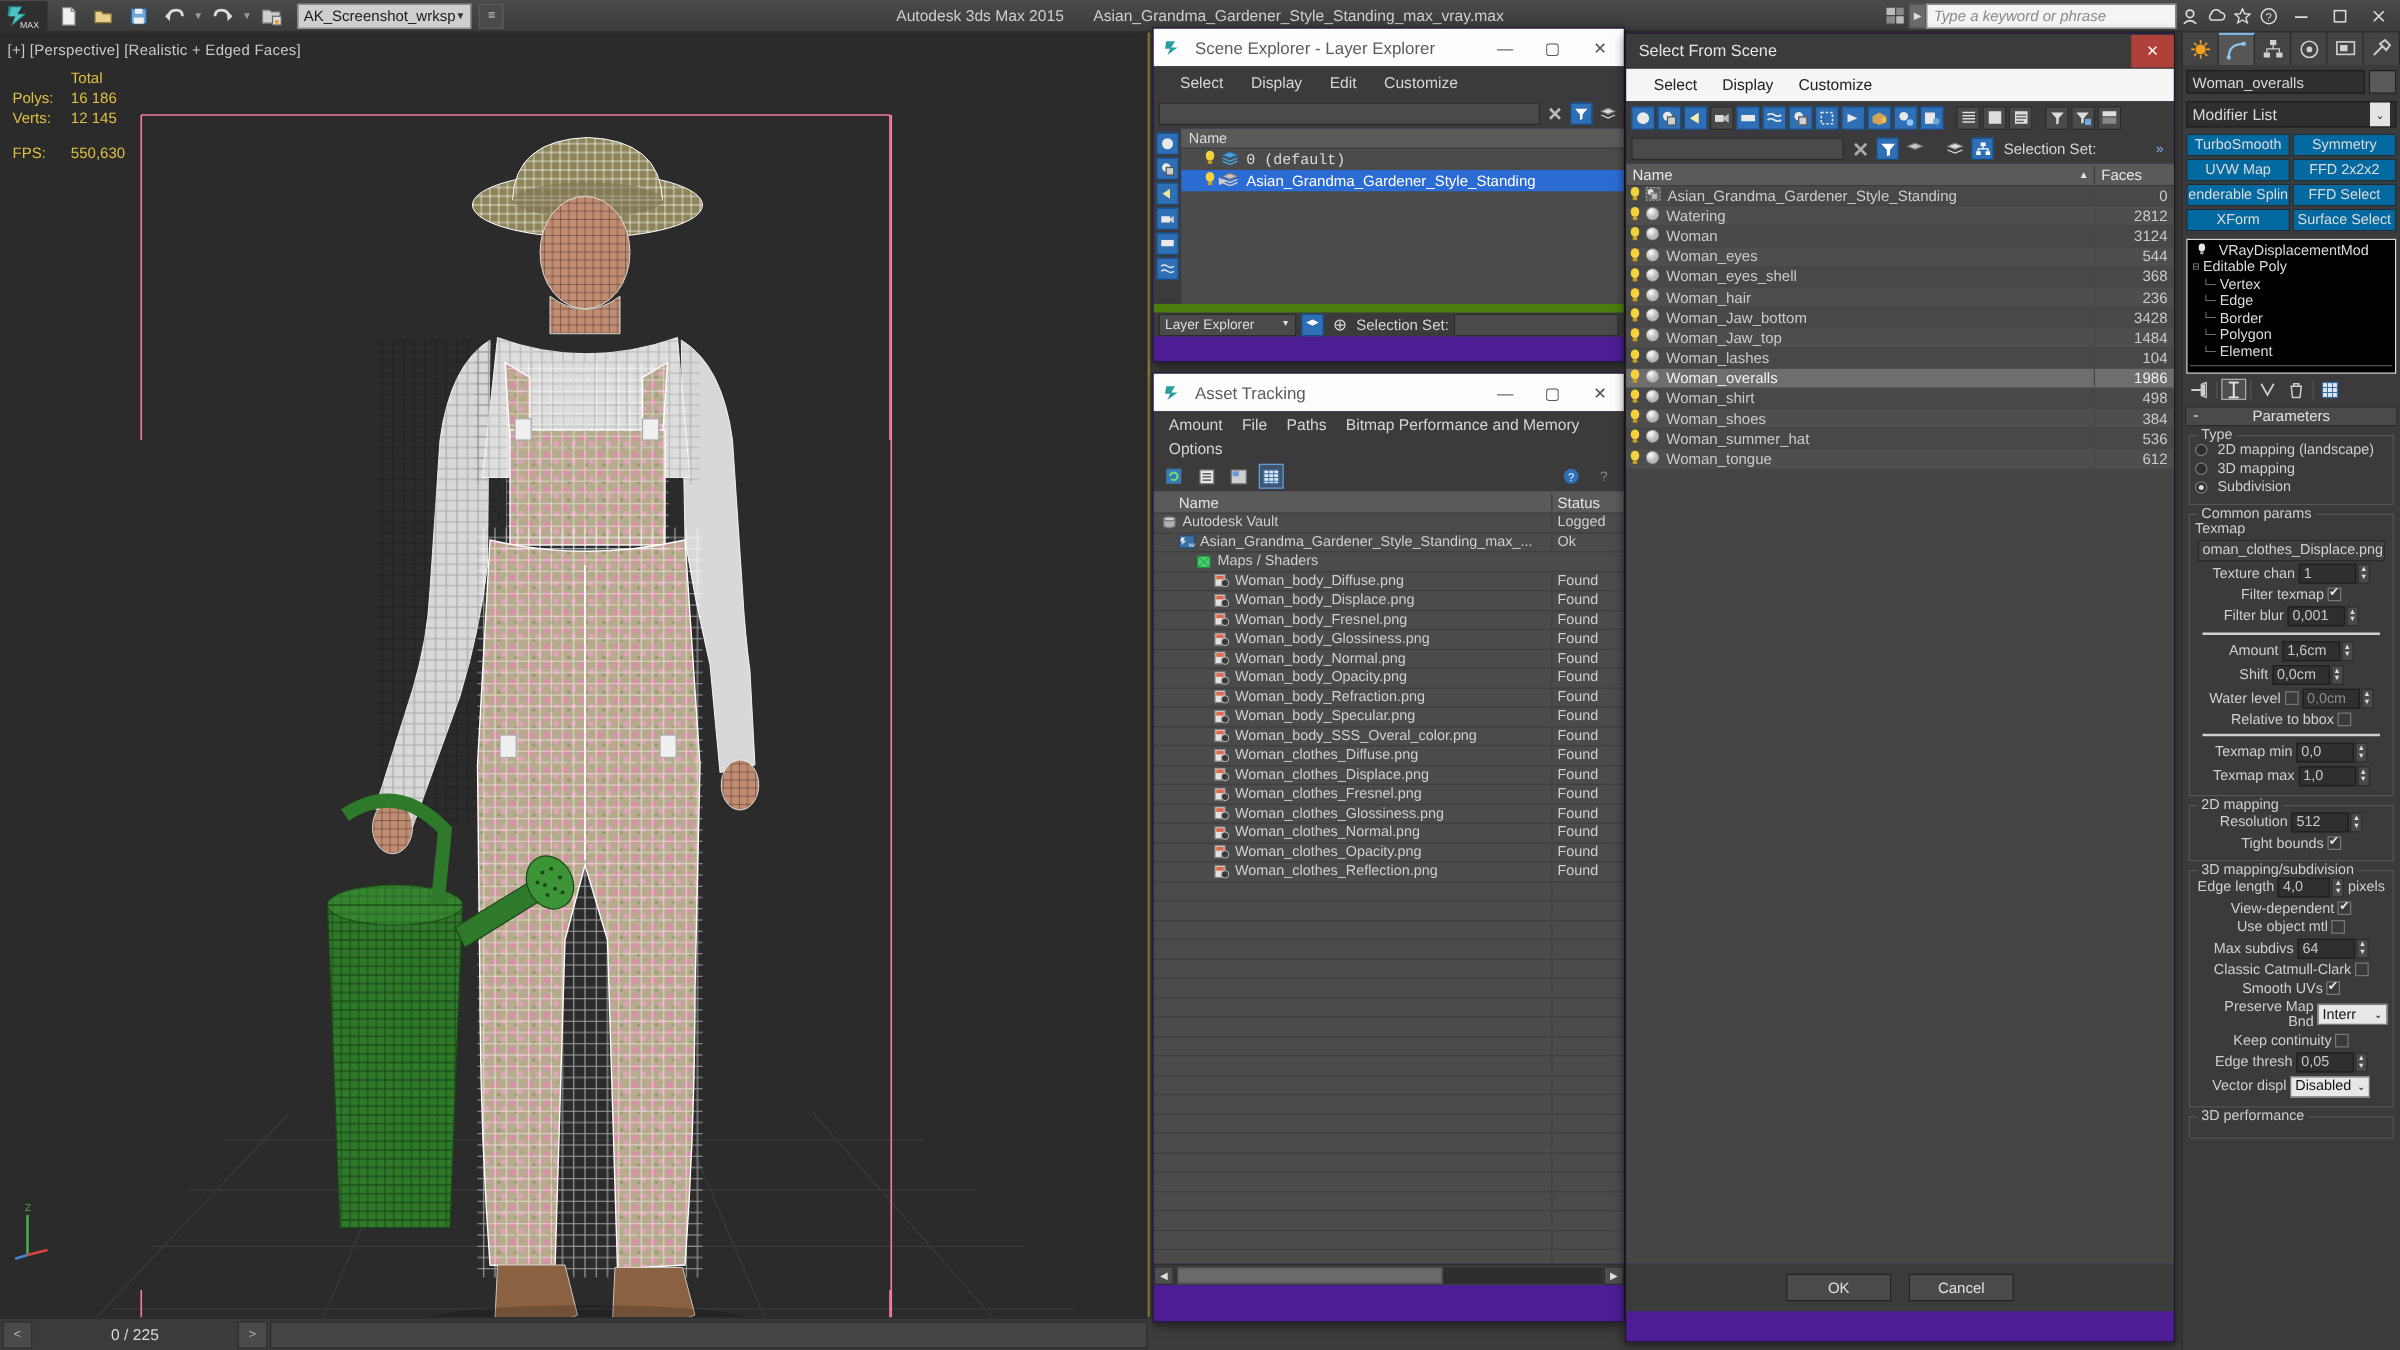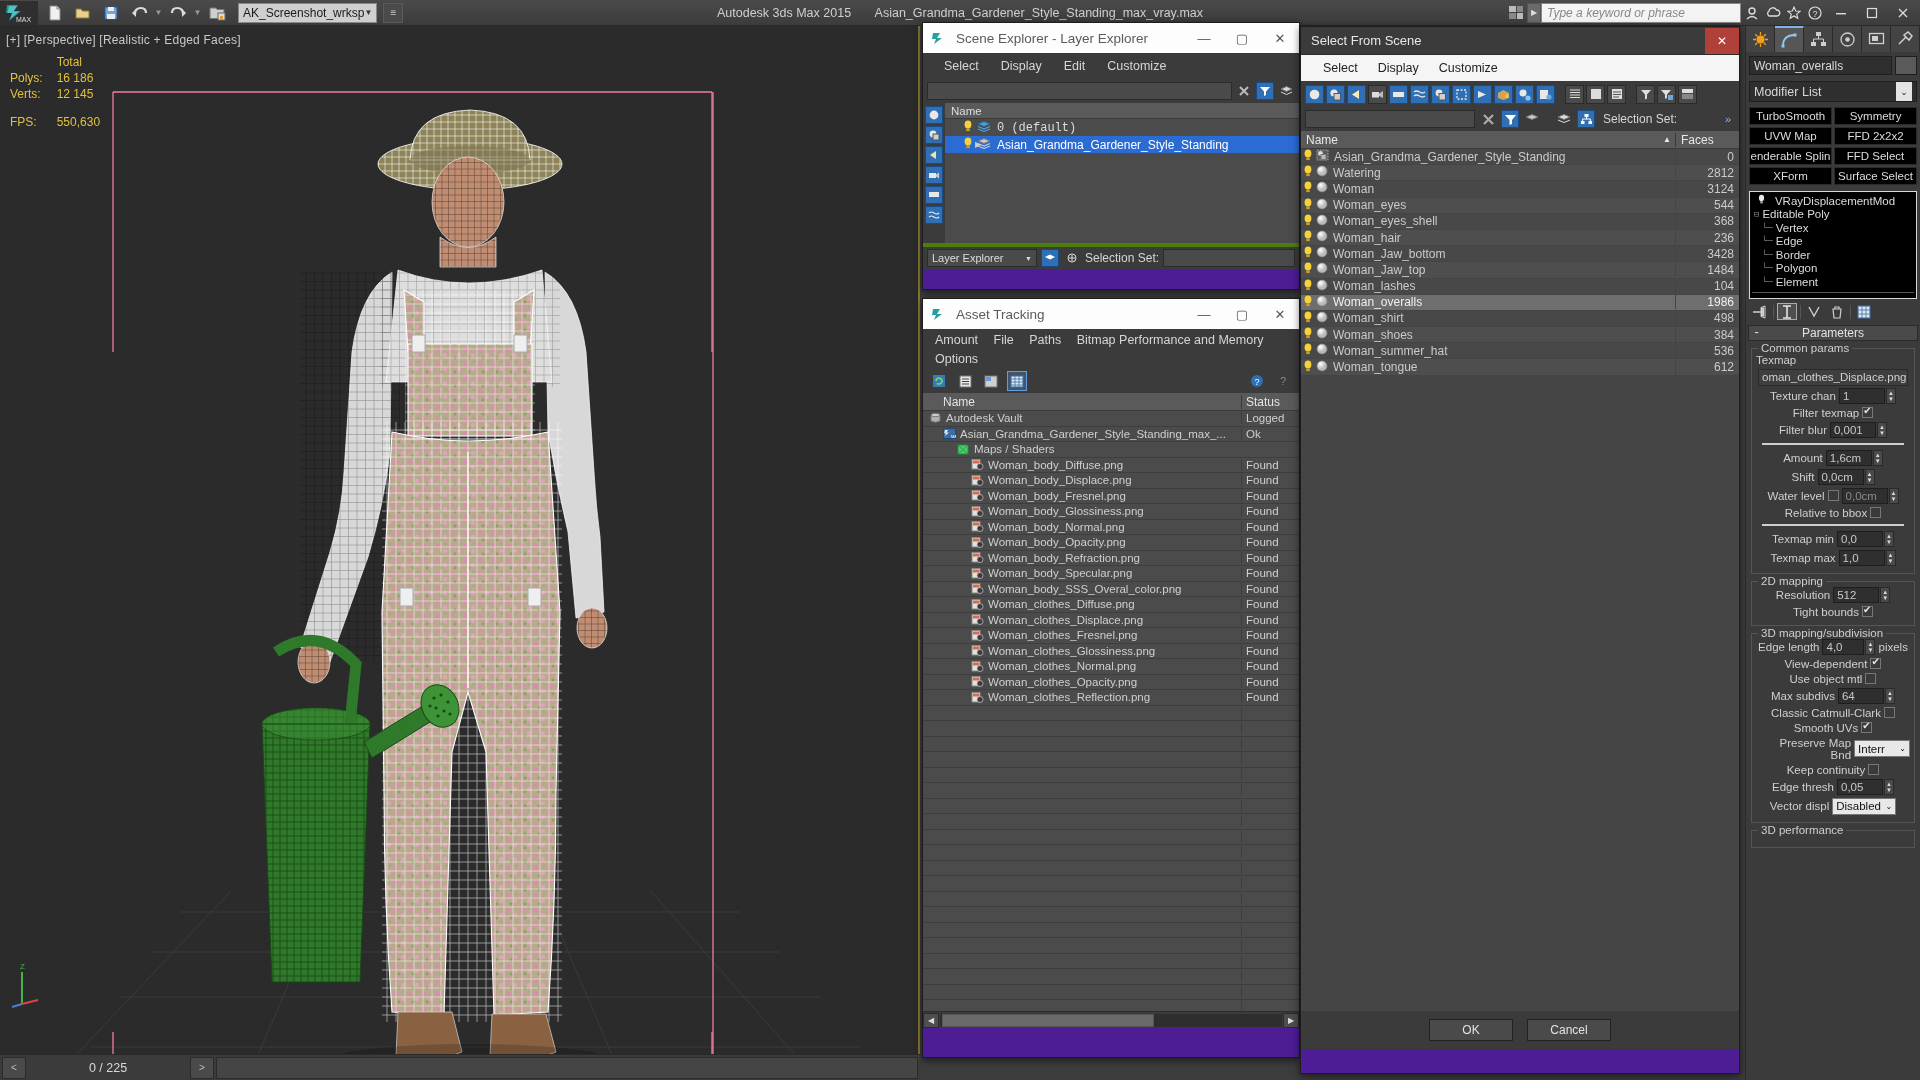--- a/index.html
+++ b/index.html
@@ -80,21 +80,21 @@
   .se-list { flex:1; background:#4b4b4b; }
   .se-hdr { height:16px; background:#5a5a5a; border-bottom:1px solid #3a3a3a; color:#ddd;
      font-size:11.5px; display:flex; align-items:center; padding-left:6px;}
   .se-row { height:17px; display:flex; align-items:center; font-size:12px; color:#dcdcdc; padding-left:18px;}
   .se-row.sel { background:#2b6bd4; color:#fff; }
   .se-row .bulb { margin-right:4px; }
   .se-row .lyr { margin-right:6px; }
   .se-row .tri { position:absolute; left:30px; color:#ccc; font-size:8px;}
 
   .se-foot { height:26px; background:#3b3b3b; display:flex; align-items:center; padding:0 4px; gap:4px;
-     border-top:4px solid #4d7c0f; }
+     border-top:7px solid #4d7c0f; }
   .se-foot .lbl { font-size:12px; color:#d6d6d6; }
   .se-combo { width:110px; height:18px; background:#4a4a4a; border:1px solid #2b2b2b; display:flex;
      align-items:center; padding:0 4px; font-size:11px; color:#ddd;}
   .se-combo .cv { margin-left:auto; font-size:7px; }
   .se-setfield { flex:1; height:18px; background:#4a4a4a; border:1px solid #2b2b2b; }
 
   
   .at-menu { height:40px; background:#3b3b3b; color:#d6d6d6; font-size:12.5px; padding:2px 0 0 6px;
      line-height:19px;}
   .at-menu span { padding:1px 6px; }
@@ -169,21 +169,21 @@
   .cp-tab.act { background:#565656; border-top:2px solid #7fb3e8; }
   .cp-namerow { display:flex; align-items:center; gap:3px; padding:4px 3px; }
   .cp-name { flex:1; height:19px; background:#2f2f2f; border:1px solid #1e1e1e; color:#d8d8d8;
      font-size:12px; padding:0 4px; display:flex; align-items:center; }
   .cp-swatch { width:22px; height:19px; background:#5a5a5a; border:1px solid #1e1e1e; }
   .cp-modlist { margin:2px 3px; height:21px; background:#2f2f2f; border:1px solid #1e1e1e;
      display:flex; align-items:center; padding:0 4px; color:#d8d8d8; font-size:12.5px;}
   .cp-modlist .cv { margin-left:auto; width:16px; height:19px; background:#e4e4e4; color:#222;
      display:flex;align-items:center;justify-content:center; font-size:9px;}
   .cp-btngrid { display:grid; grid-template-columns:1fr 1fr; gap:2px; padding:3px; }
-  .cp-btn { height:18px; background:#000000; border:1px solid #2a2a2a; color:#dcdcdc; font-size:11.5px;
+  .cp-btn { height:18px; background:#0369a1; border:1px solid #2a2a2a; color:#dcdcdc; font-size:11.5px;
      display:flex;align-items:center;justify-content:center; overflow:hidden; white-space:nowrap;}
   .cp-stack { margin:3px; background:#000000; border:1px solid #d8d8d8; padding:2px 0; }
   .cp-srow { height:13.5px; display:flex; align-items:center; font-size:11.5px; color:#dcdcdc; padding-left:4px;}
   .cp-srow.center { justify-content:center; }
   .cp-srow .tree { color:#888; margin-right:3px; font-size:9px; font-family:"Liberation Mono", monospace;}
   .cp-stackline { height:1px; background:#555; margin:3px 2px; }
   .cp-stacktools { height:20px; display:flex; align-items:center; gap:3px; padding:2px 4px; }
   .cp-stacktools .sbtn { width:20px;height:17px; display:flex;align-items:center;justify-content:center;
      background:#3b3b3b; }
   .cp-stacktools .sbtn.act { border:1px solid #aaa; background:#4f4f4f; }
@@ -1567,20 +1567,35 @@
           </svg>
       </div>
     </div>
 
     <div class="rollout">
       <div class="rh">
         <span class="m">-</span>
         <span>Parameters</span>
       </div>
 
+      <div class="group">
+        <div class="gl">Type</div>
+        <div class="prow">
+          <span class="radio"></span>
+          <span>2D mapping (landscape)</span>
+        </div>
+        <div class="prow">
+          <span class="radio"></span>
+          <span>3D mapping</span>
+        </div>
+        <div class="prow">
+          <span class="radio on"></span>
+          <span>Subdivision</span>
+        </div>
+      </div>
 
       <div class="group">
         <div class="gl">Common params</div>
         <div class="prow">
           <span>Texmap</span>
         </div>
         <div class="txtmap">oman_clothes_Displace.png)</div>
         <div class="prow r">
           <span class="lab">Texture chan</span>
           <span class="spin">

